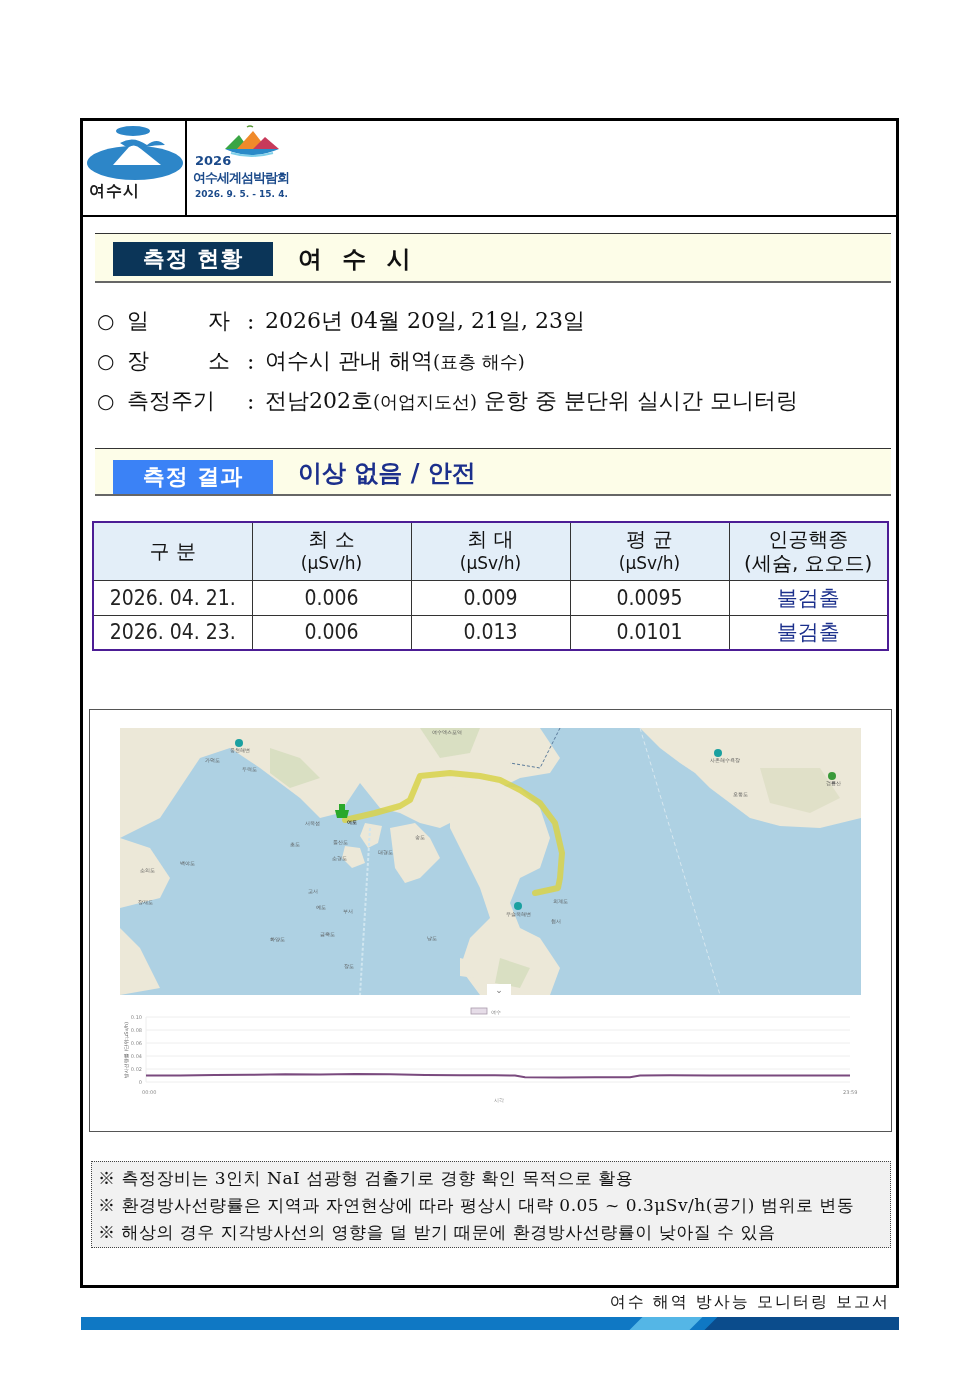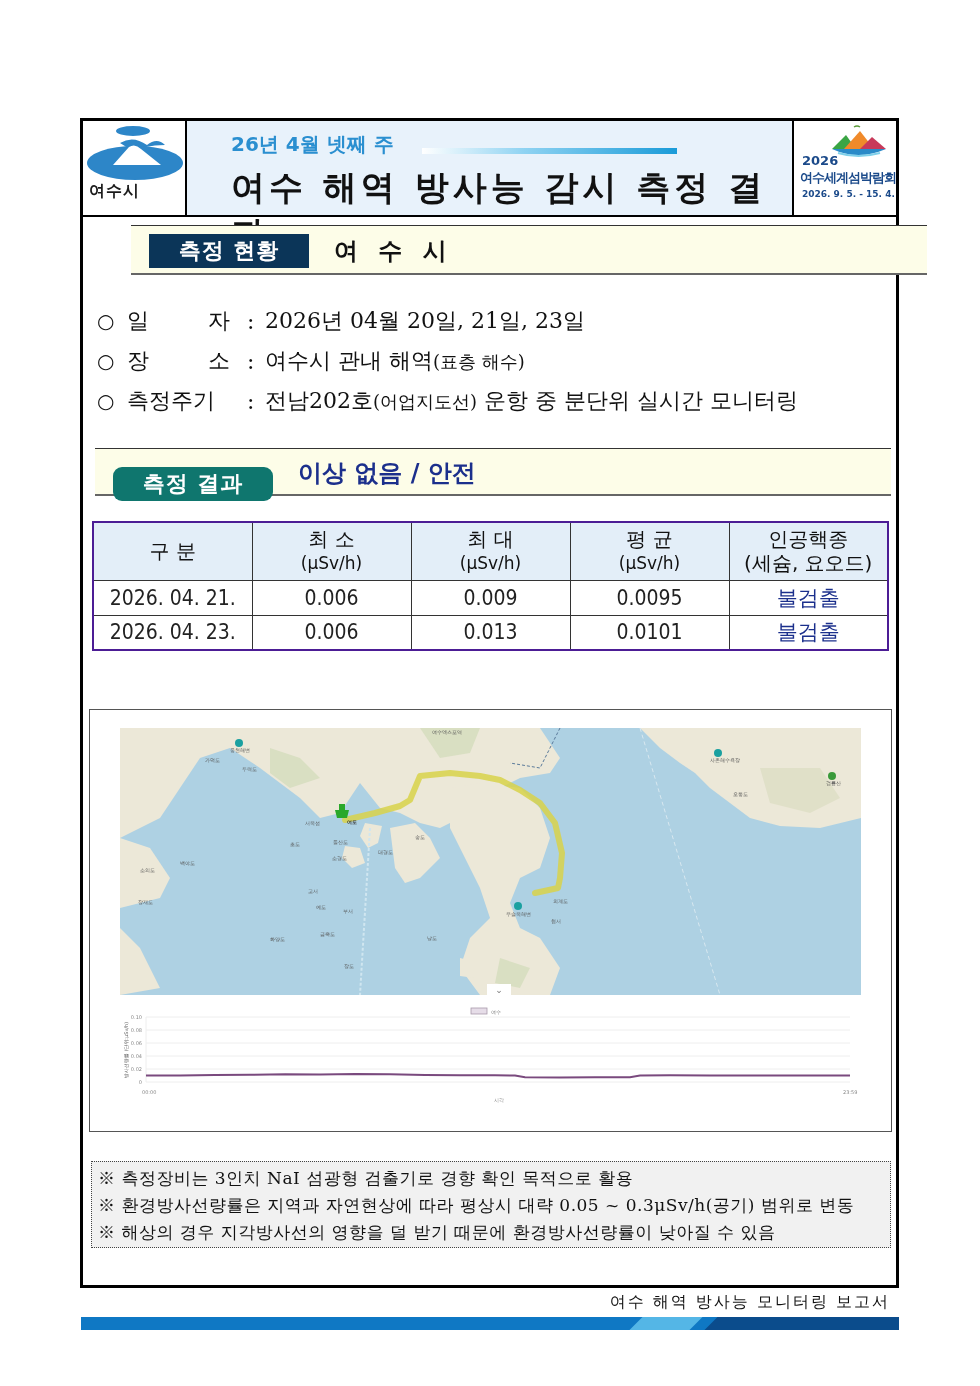--- a/index.html
+++ b/index.html
@@ -22,25 +22,25 @@
   .main-title { position: absolute; left: 44px; top: 44px; font-size: 34px; font-weight: bold; color: #111; letter-spacing: 4px; }
   .logo-expo { width: 102px; height: 94px; position: relative; background: #fff; }
   .logo-expo .expo-year { position: absolute; left: 8px; top: 32px; font-size: 13px; font-weight: bold; color: #1b4a8a; }
   .logo-expo .expo-name { position: absolute; left: 6px; top: 48px; font-size: 13px; font-weight: bold; color: #1b4a8a; letter-spacing: -1px; }
   .logo-expo .expo-date { position: absolute; left: 8px; top: 68px; font-size: 9px; font-weight: bold; color: #1b4a8a; }
 
   
   .section-bar { position: absolute; left: 12px; width: 796px; height: 50px; background: #fdfde8; border-top: 1px solid #333; border-bottom: 2px solid #666; }
   .section-label { position: absolute; left: 18px; top: 8px; height: 34px; padding: 0 0; width: 160px; color: #fff; font-size: 22px; font-weight: bold; text-align: center; line-height: 34px; letter-spacing: 1px; }
   .section-value { position: absolute; left: 203px; top: 8px; font-size: 24px; font-weight: bold; line-height: 34px; }
-  .sec1 { top: 104px; margin-left: 36px; }
+  .sec1 { top: 112px; }
   .sec1 .section-label { background: #0b3558; }
   .sec1 .section-value { color: #111; letter-spacing: 6px; }
   .sec2 { top: 327px; height: 48px; }
-  .sec2 .section-label { background: #0f766e; top: 18px; border-radius: 9px; }
+  .sec2 .section-label { background: #3b82f6; top: 11px; }
   .sec2 .section-value { color: #1b2f8c; top: 7px; }
 
   
   .info-list { position: absolute; left: 14px; top: 180px; width: 790px; }
   .info-row { height: 40px; display: flex; align-items: center; font-family: "DejaVu Serif", "Liberation Serif", serif; font-size: 22px; color: #111; }
   .info-row .bullet { width: 30px; font-size: 20px; }
   .info-row .label { width: 120px; letter-spacing: 2px; }
   .info-row .label.spread { display: flex; justify-content: space-between; width: 105px; margin-right: 15px; }
   .info-row .sep { width: 18px; }
   .info-row .value { white-space: nowrap; }
@@ -81,25 +81,20 @@
 
   <div class="header">
     <div class="logo-yeosu">
       <svg width="100" height="60" viewBox="0 0 100 60">
         <ellipse cx="48" cy="8" rx="17" ry="5" fill="#2d86c8"></ellipse>
         <path d="M35 20 Q48 12 62 22 Q72 14 80 22 Q58 22 50 30 Q42 24 35 20 Z" fill="#2d86c8"></path>
         <ellipse cx="50" cy="40" rx="48" ry="17" fill="#2d86c8"></ellipse>
         <path d="M28 42 L44 24 Q50 20 56 26 L76 42 Z" fill="#ffffff"></path>
       </svg>
       <div class="logo-text">여수시</div>
-    </div>
-    <div class="title-area">
-      <div class="subtitle">26년 4월 넷째 주</div>
-      <div class="subtitle-bar"></div>
-      <div class="main-title">여수 해역 방사능 감시 측정 결과</div>
     </div>
     <div class="logo-expo">
       <svg width="60" height="36" viewBox="0 0 60 36" style="position:absolute;left:36px;top:4px;">
         <path d="M24 2 q3 -2 6 0" stroke="#5a9a3a" stroke-width="1.5" fill="none"></path>
         <path d="M2 24 L16 10 L26 24 Z" fill="#3aa544"></path>
         <path d="M14 24 L30 6 L44 24 Z" fill="#f08a2a"></path>
         <path d="M30 24 L42 12 L56 24 Z" fill="#c83a5a"></path>
         <path d="M2 24 Q28 36 56 24 Z" fill="#2a8ac8"></path>
         <path d="M8 28 Q28 34 50 28" stroke="#7fd0ea" stroke-width="2" fill="none"></path>
       </svg>

